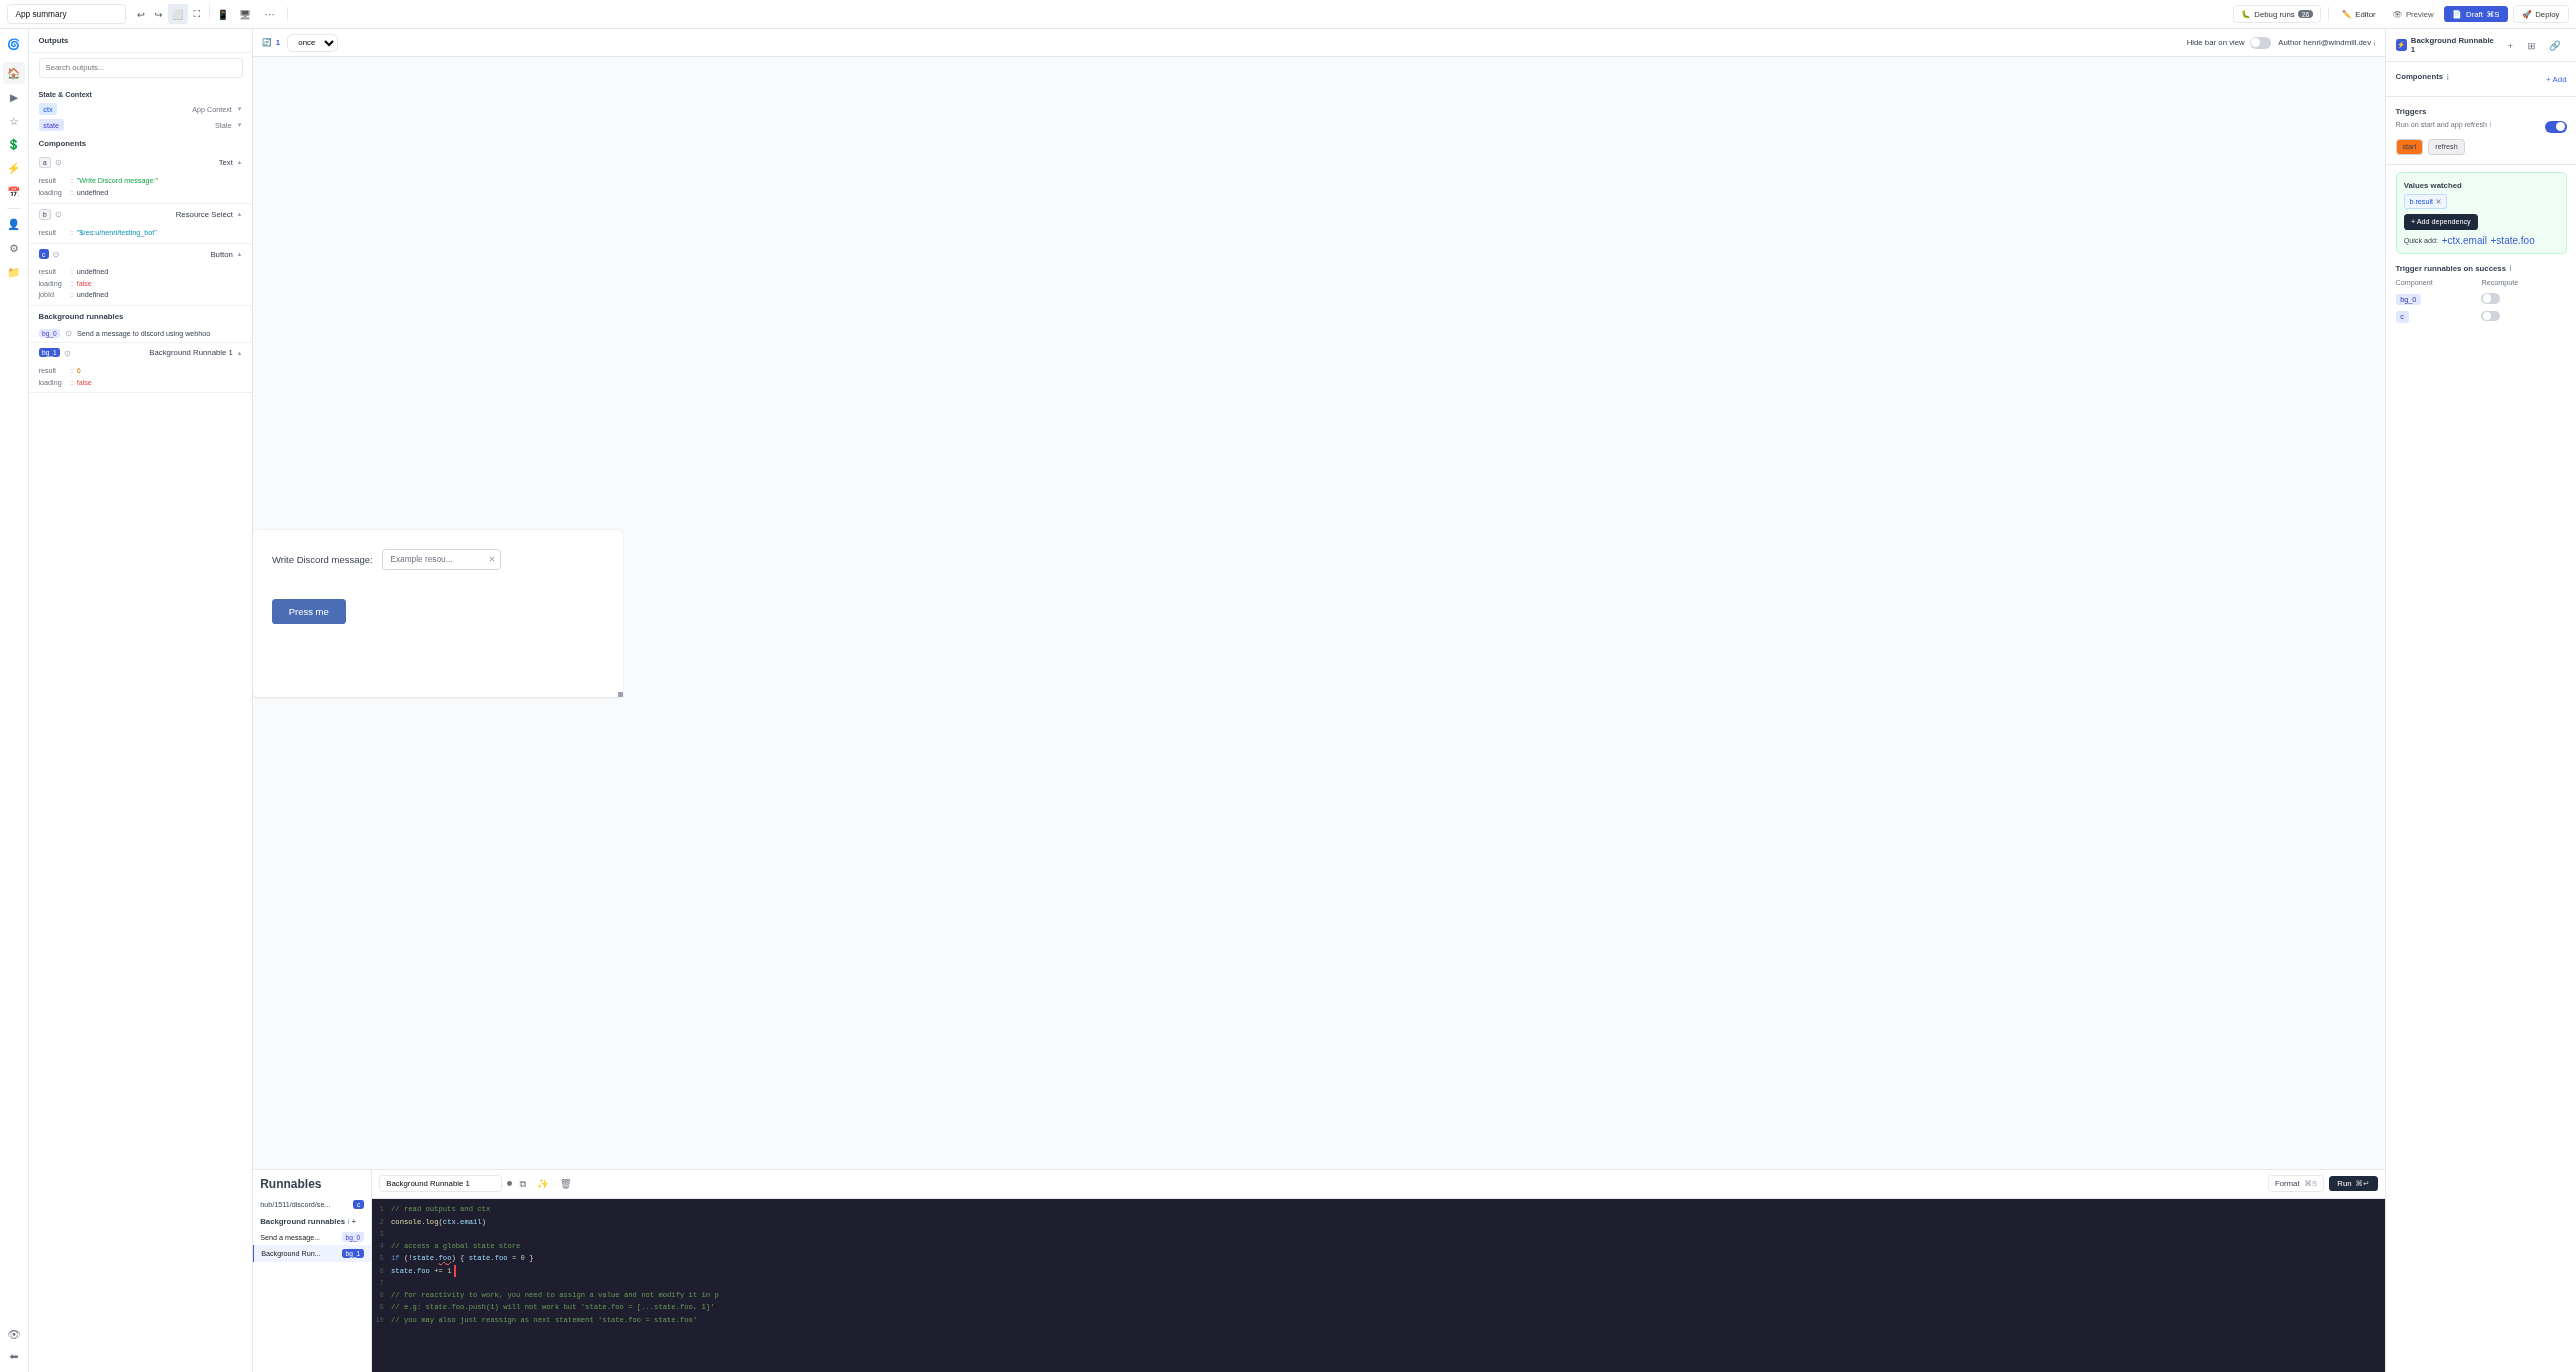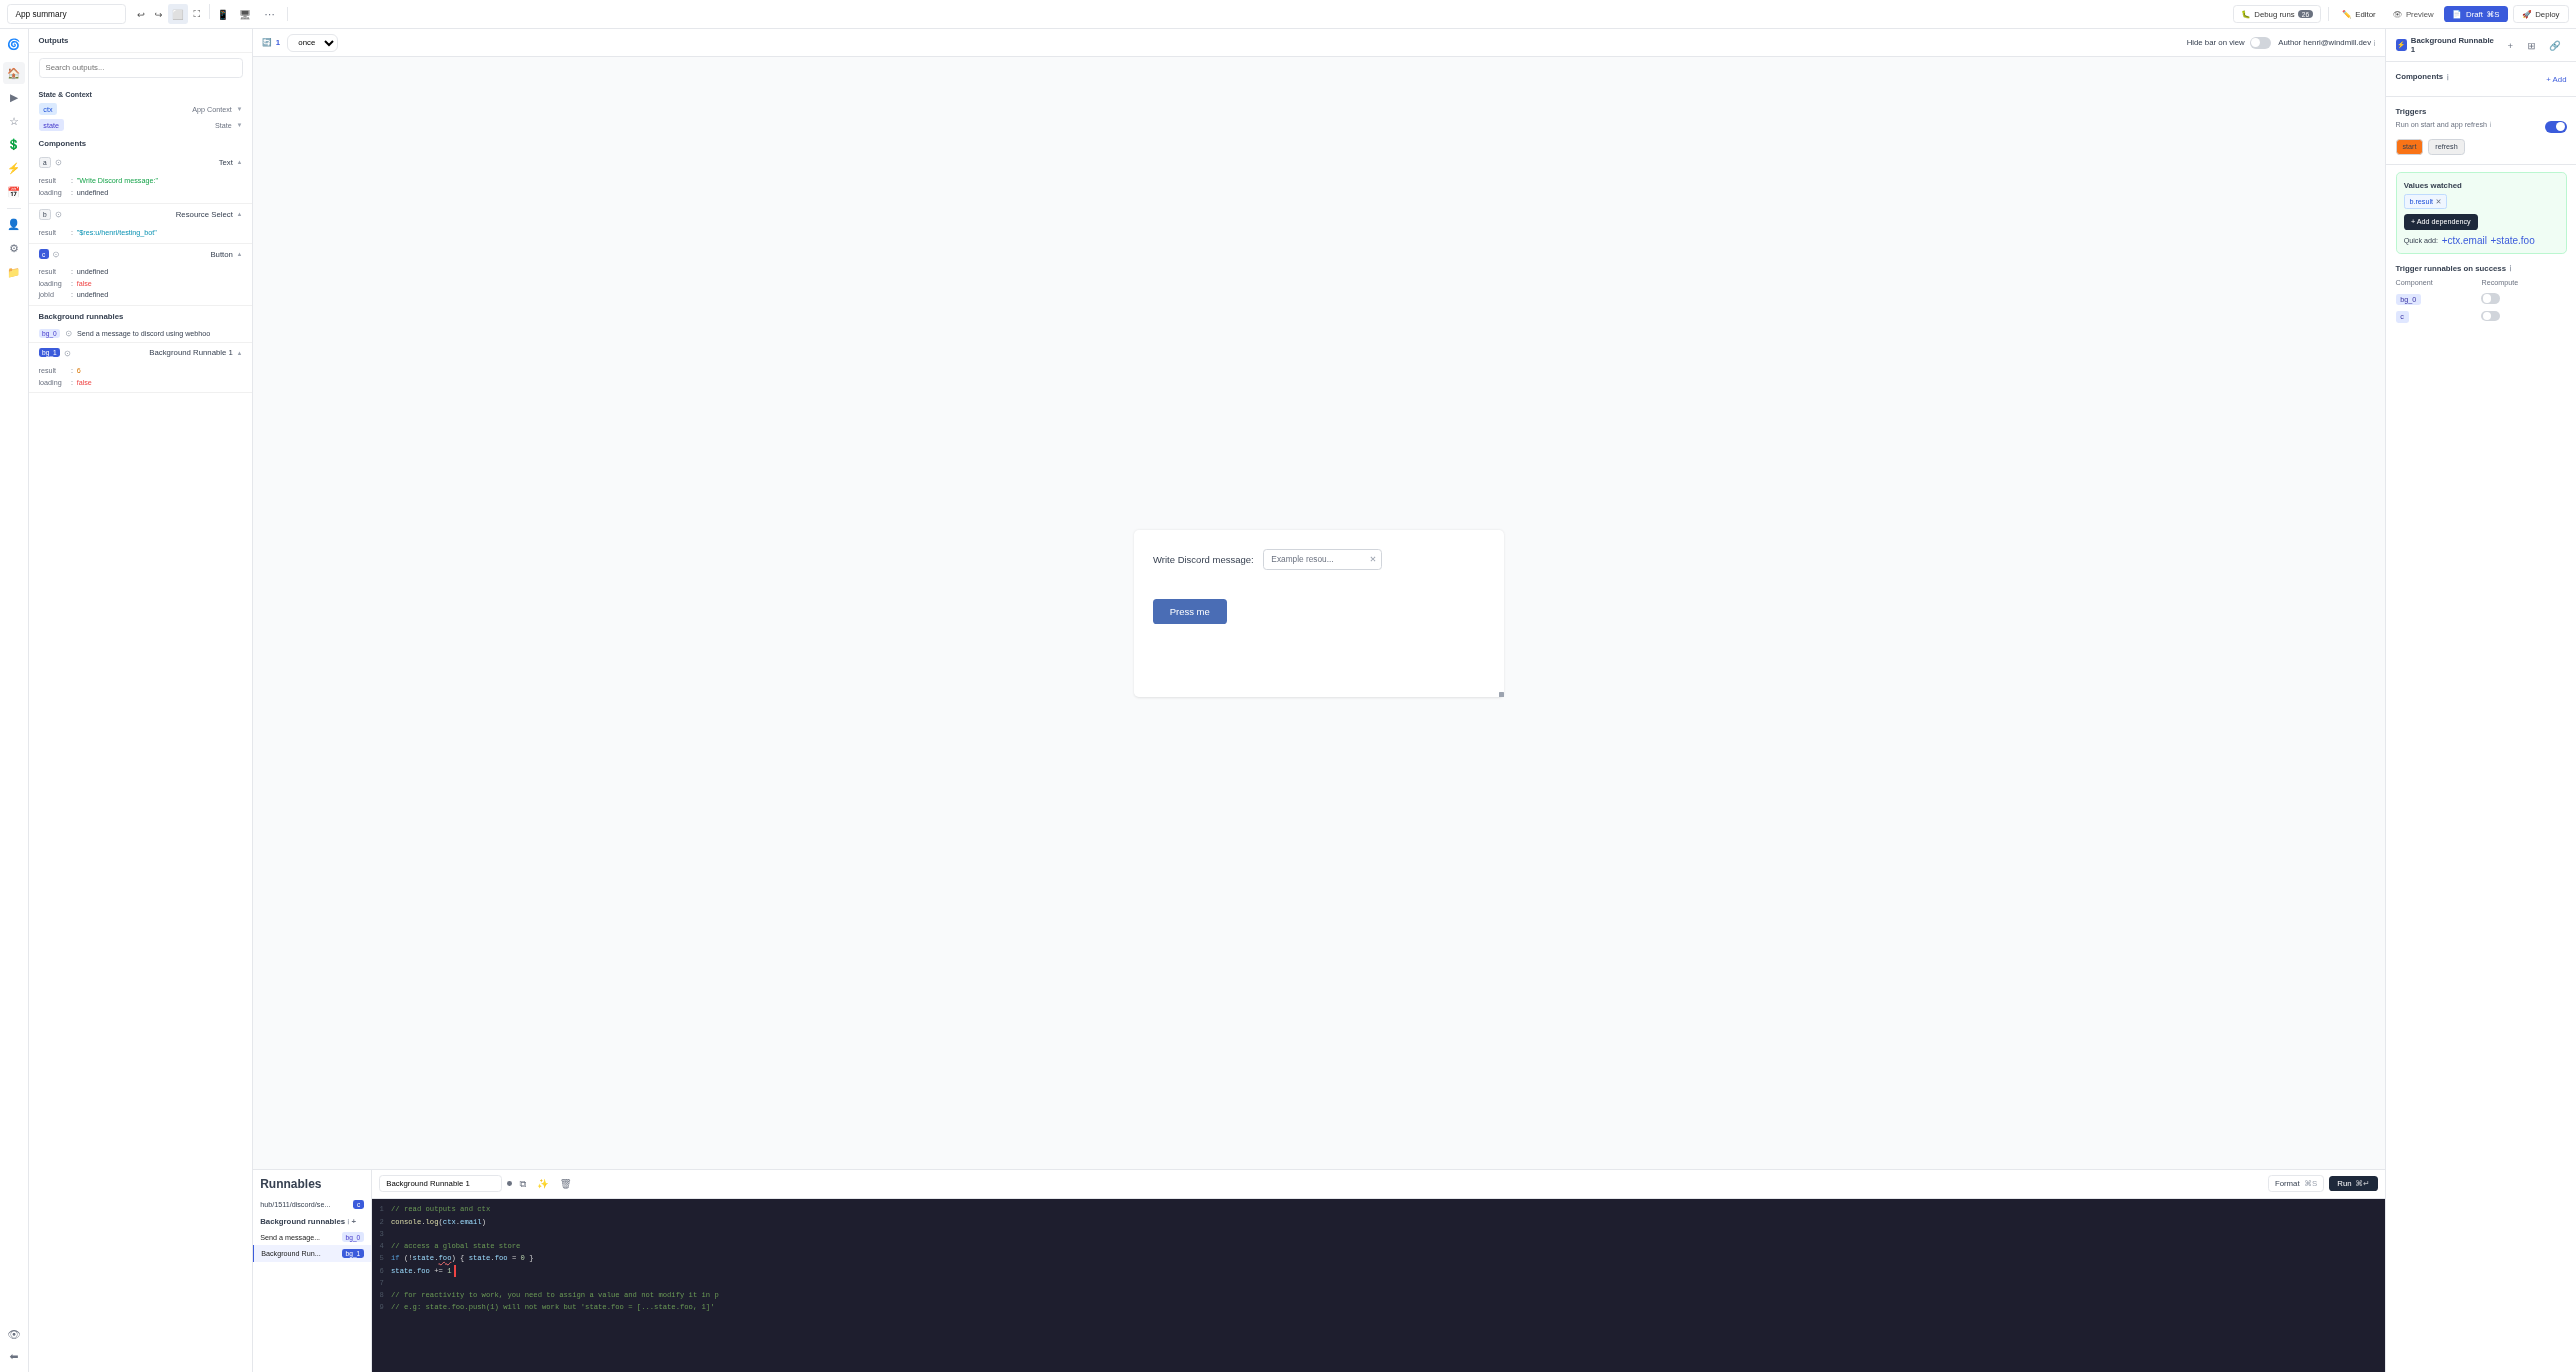--- a/index.html
+++ b/index.html
@@ -76,21 +76,21 @@
     .run-count { display: flex; align-items: center; gap: 3.6px; font-size: 7.8px; color: #374151; }
     .run-num { color: #3b5bdb; font-weight: 600; }
     .once-select { border: 0.6px solid #e5e7eb; border-radius: 6px; padding: 2.4px 6px; font-size: 7.8px; background: #fff; cursor: pointer; }
     .hide-bar { margin-left: auto; display: flex; align-items: center; gap: 4.8px; font-size: 7.8px; color: #374151; }
     .toggle { width: 21.5px; height: 12px; background: #d1d5db; border-radius: 6px; position: relative; cursor: pointer; }
     .toggle-knob { width: 9.5px; height: 9.5px; background: #fff; border-radius: 50%; position: absolute; top: 1.2px; left: 1.2px; transition: left 0.2s; }
     .author-info { display: flex; align-items: center; gap: 2.4px; font-size: 7.8px; color: #374151; }
     .author-info .info-icon { color: #9ca3af; }
 
     
-    .canvas-area { flex: 1; display: flex; align-items: center; justify-content: center; overflow: auto; background: #f9fafb; background-image: radial-gradient(#d1d5db 0.6px, transparent 0.6px); background-size: 12px 12px; position: relative; }
+    .canvas-area { flex: 1; display: flex; align-items: center; overflow: auto; background: #f9fafb; background-image: radial-gradient(#d1d5db 0.6px, transparent 0.6px); background-size: 12px 12px; position: relative; }
     .canvas-card { background: #fff; border-radius: 4.8px; width: 370px; min-height: 167px; padding: 19px; box-shadow: 0 0.6px 2.4px rgba(0,0,0,0.1); position: relative; }
     .discord-row { display: flex; align-items: center; gap: 9.5px; margin-bottom: 24px; }
     .discord-label { font-size: 9.5px; color: #374151; }
     .discord-input-wrap { border: 0.6px solid #d1d5db; border-radius: 3.6px; padding: 4.8px 19px 4.8px 7.2px; font-size: 8.3px; color: #6b7280; position: relative; display: flex; align-items: center; min-width: 119px; }
     .discord-x { position: absolute; right: 4.8px; top: 50%; transform: translateY(-50%); color: #9ca3af; cursor: pointer; font-size: 8.3px; }
     .canvas-corner-handle { width: 4.8px; height: 4.8px; background: #9ca3af; border-radius: 0.6px; position: absolute; }
     .press-btn { background: #4a6db5; color: #fff; border: none; border-radius: 3.6px; padding: 7.2px 16.7px; font-size: 9.5px; cursor: pointer; margin-top: 4.8px; }
 
     
     .bottom-split { display: flex; border-top: 0.6px solid #e5e7eb; height: 203px; flex-shrink: 0; }
@@ -458,20 +458,24 @@
             <span class="line-code">&nbsp;</span>
           </div>
           <div class="code-line">
             <span class="line-num">8</span>
             <span class="line-code c-comment">// for reactivity to work, you need to assign a value and not modify it in p</span>
           </div>
           <div class="code-line">
             <span class="line-num">9</span>
             <span class="line-code c-comment">// e.g: state.foo.push(1) will not work but 'state.foo = [...state.foo, 1]'</span>
           </div>
+          <div class="code-line">
+            <span class="line-num">10</span>
+            <span class="line-code c-comment">// you may also just reassign as next statement 'state.foo = state.foo'</span>
+          </div>
         </div>
       </div>
     </div>
   </div>
 
   <div class="right-panel">
     <div class="right-panel-top">
       <div class="bg-runnable-badge">
         <div class="bg-icon">⚡</div>
         <span>Background Runnable 1</span>

